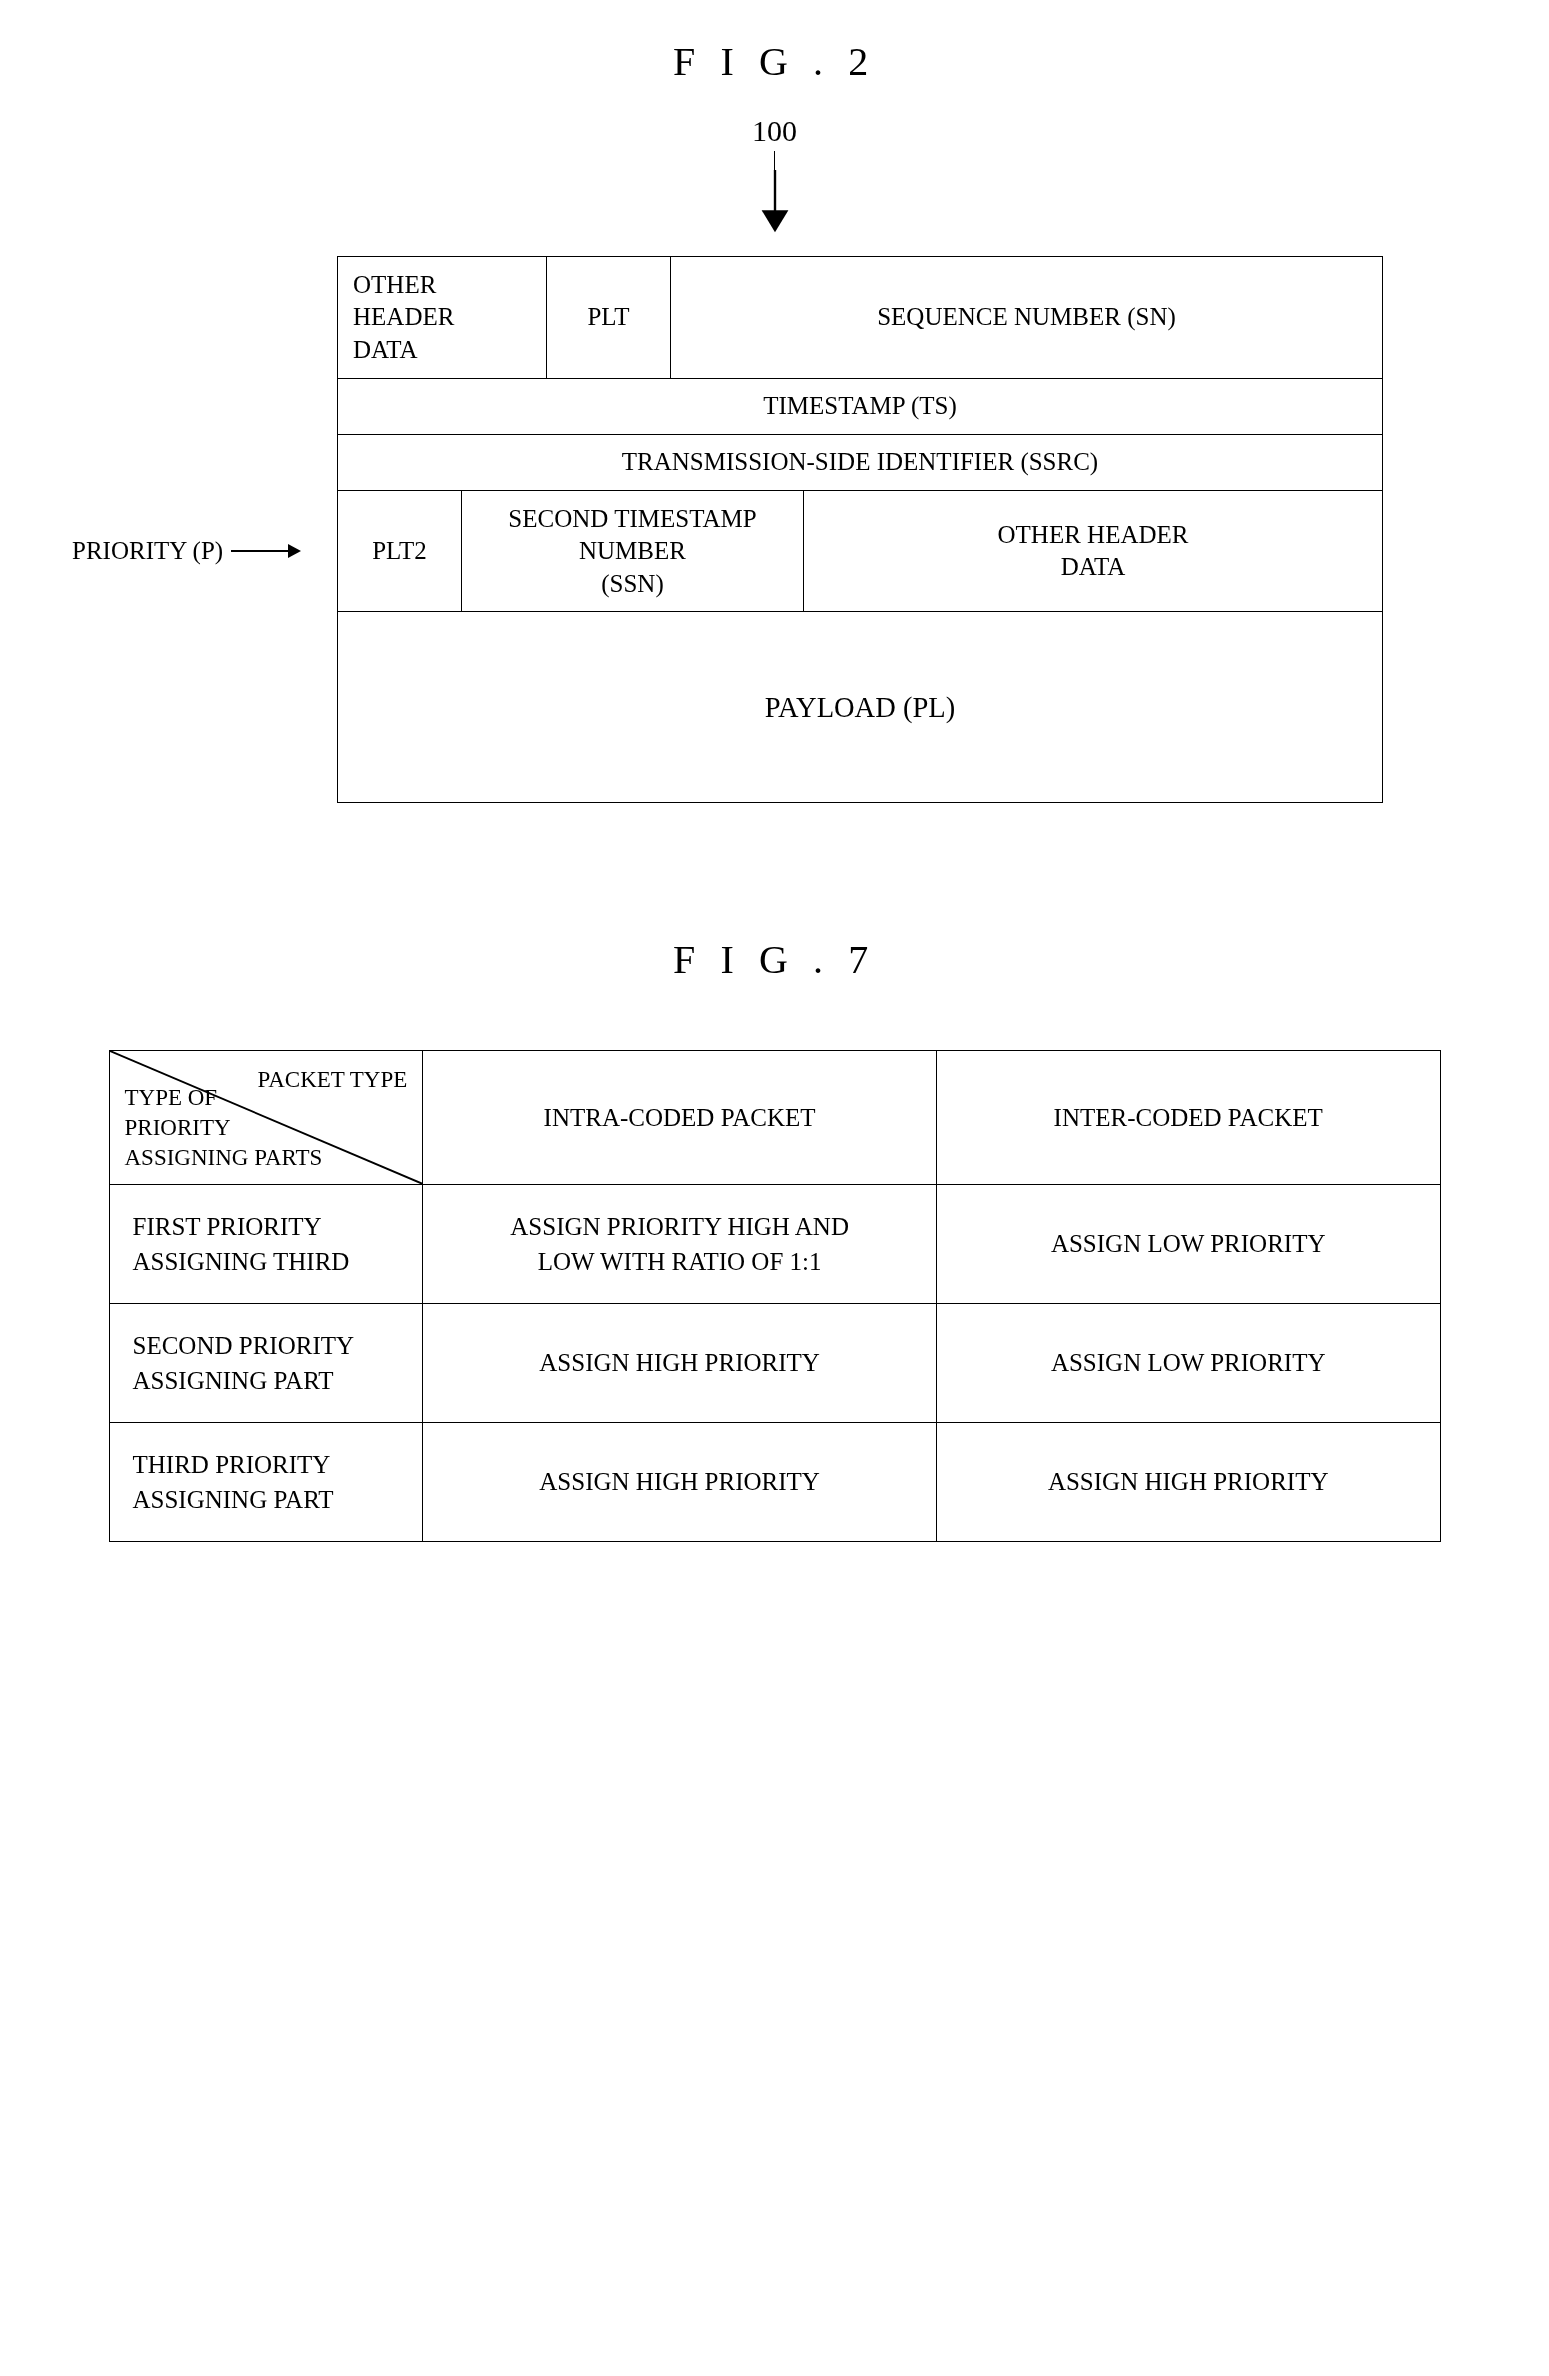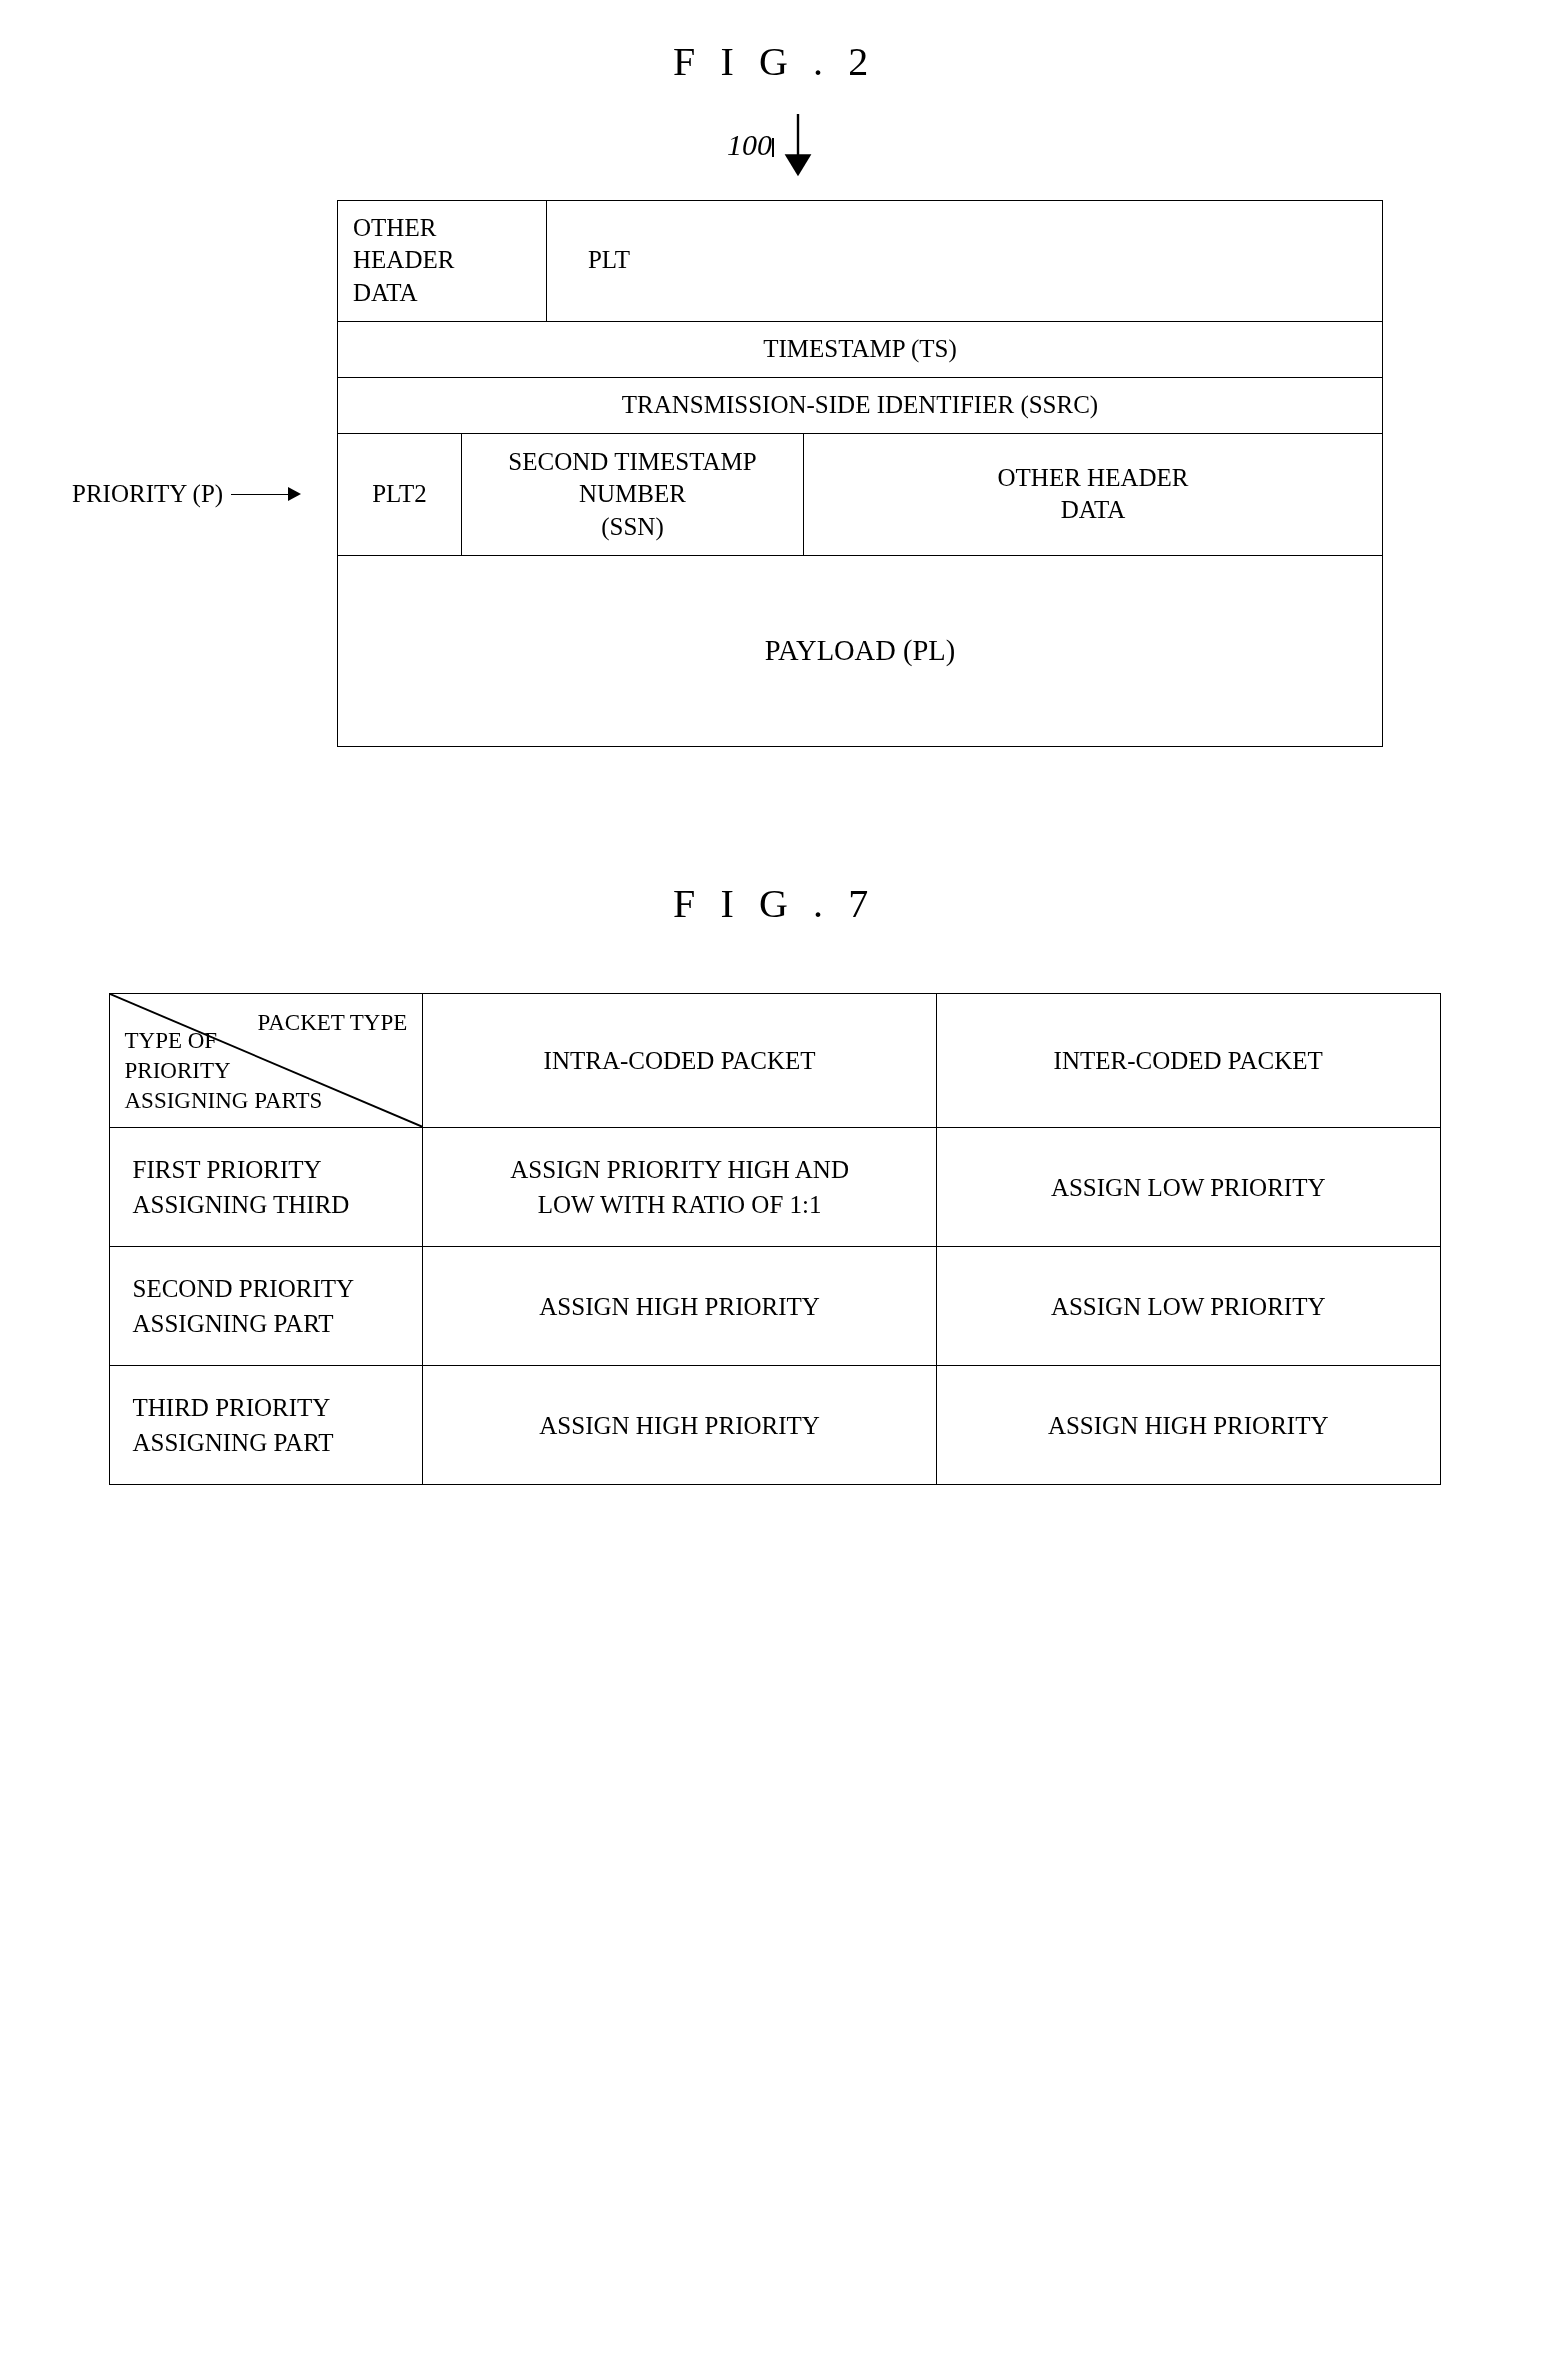--- a/index.html
+++ b/index.html
@@ -34,24 +34,24 @@
 
     .fig-title {
       font-size: 40px;
       letter-spacing: 7.6px;
       font-weight: normal;
       margin-bottom: 28.5px;
     }
 
     .arrow-container {
       display: flex;
+      flex-direction: column;
       align-items: center;
       margin-bottom: 19px;
       position: relative;
-      font-style: italic;
     }
 
     .arrow-label {
       font-size: 30px;
       margin-bottom: 3.8px;
     }
 
     .packet-diagram {
       width: 1046px;
       border: 1.9px solid #000;
@@ -242,20 +242,21 @@
     </div>
 
     <div style="position:relative; margin-left:95px;">
 
       <div class="packet-diagram">
 
         <div class="packet-row">
           <div class="packet-cell cell-other-header-top" style="white-space:pre-line; text-align:left; align-items:flex-start;">OTHER HEADER
 DATA</div>
           <div class="packet-cell cell-plt">PLT</div>
+          <div class="packet-cell cell-sn">SEQUENCE NUMBER (SN)</div>
         </div>
 
         <div class="packet-row">
           <div class="packet-cell" style="width:100%; justify-content:center;">TIMESTAMP (TS)</div>
         </div>
 
         <div class="packet-row">
           <div class="packet-cell" style="width:100%; justify-content:center;">TRANSMISSION-SIDE IDENTIFIER (SSRC)</div>
         </div>
 

